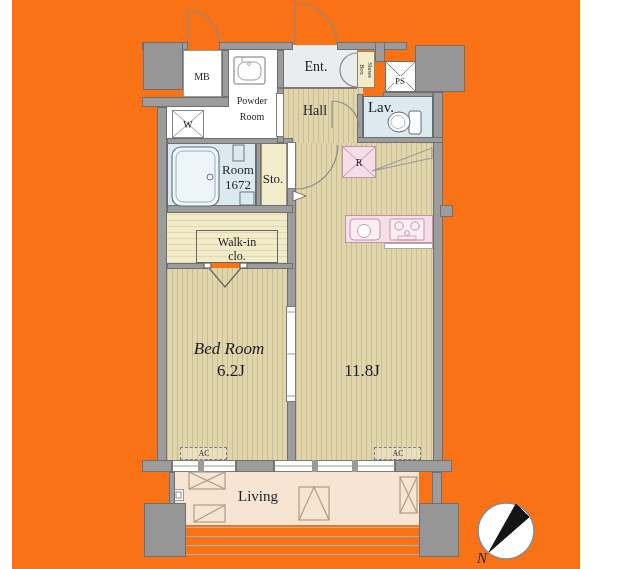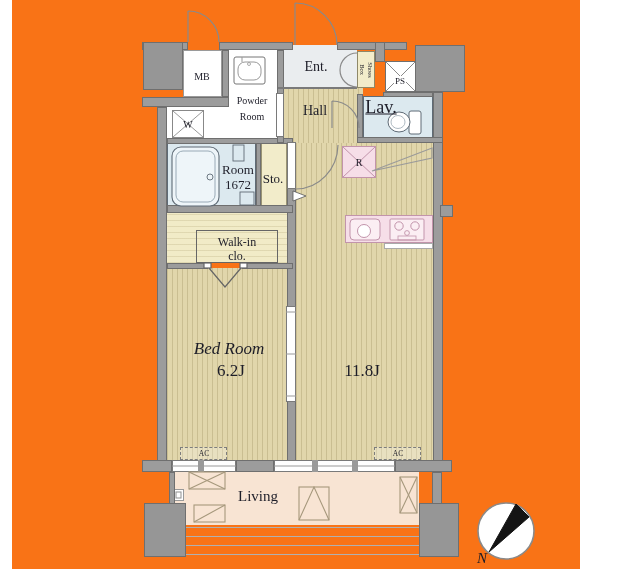--- a/index.html
+++ b/index.html
@@ -193,21 +193,21 @@
     <span style="display:block">Powder</span>
     <span style="display:block">Room</span>
   </div>
   <div class="lbl" style="left:304px;top:67px;font-size:14px;">Ent.</div>
   <div class="lbl vert" style="left:354px;top:70px;font-size:6.5px;line-height:8px;transform:translate(-50%,-50%);">
     <span style="display:block">Shoes</span>
     <span style="display:block">Box</span>
   </div>
   <div class="lbl" style="left:388px;top:81px;font-size:9px;background:#fff;padding:0 1px;">PS</div>
   <div class="lbl" style="left:303px;top:111px;font-size:14px;">Hall</div>
-  <div class="lbl" style="left:369px;top:107px;font-size:18px;text-decoration:underline;">Lav.</div>
+  <div class="lbl" style="left:369px;top:107px;font-size:15px;">Lav.</div>
   <div class="lbl" style="left:176px;top:124px;font-size:10px;">W</div>
   <div class="lbl" style="left:226px;top:177px;font-size:13px;line-height:15px;">
     <span style="display:block">Room</span>
     <span style="display:block">1672</span>
   </div>
   <div class="lbl" style="left:261px;top:179px;font-size:13px;">Sto.</div>
   <div class="lbl" style="left:347px;top:162px;font-size:10px;">R</div>
   <div class="lbl" style="left:225px;top:249px;font-size:12px;line-height:14px;">
     <span style="display:block">Walk-in</span>
     <span style="display:block">clo.</span>

